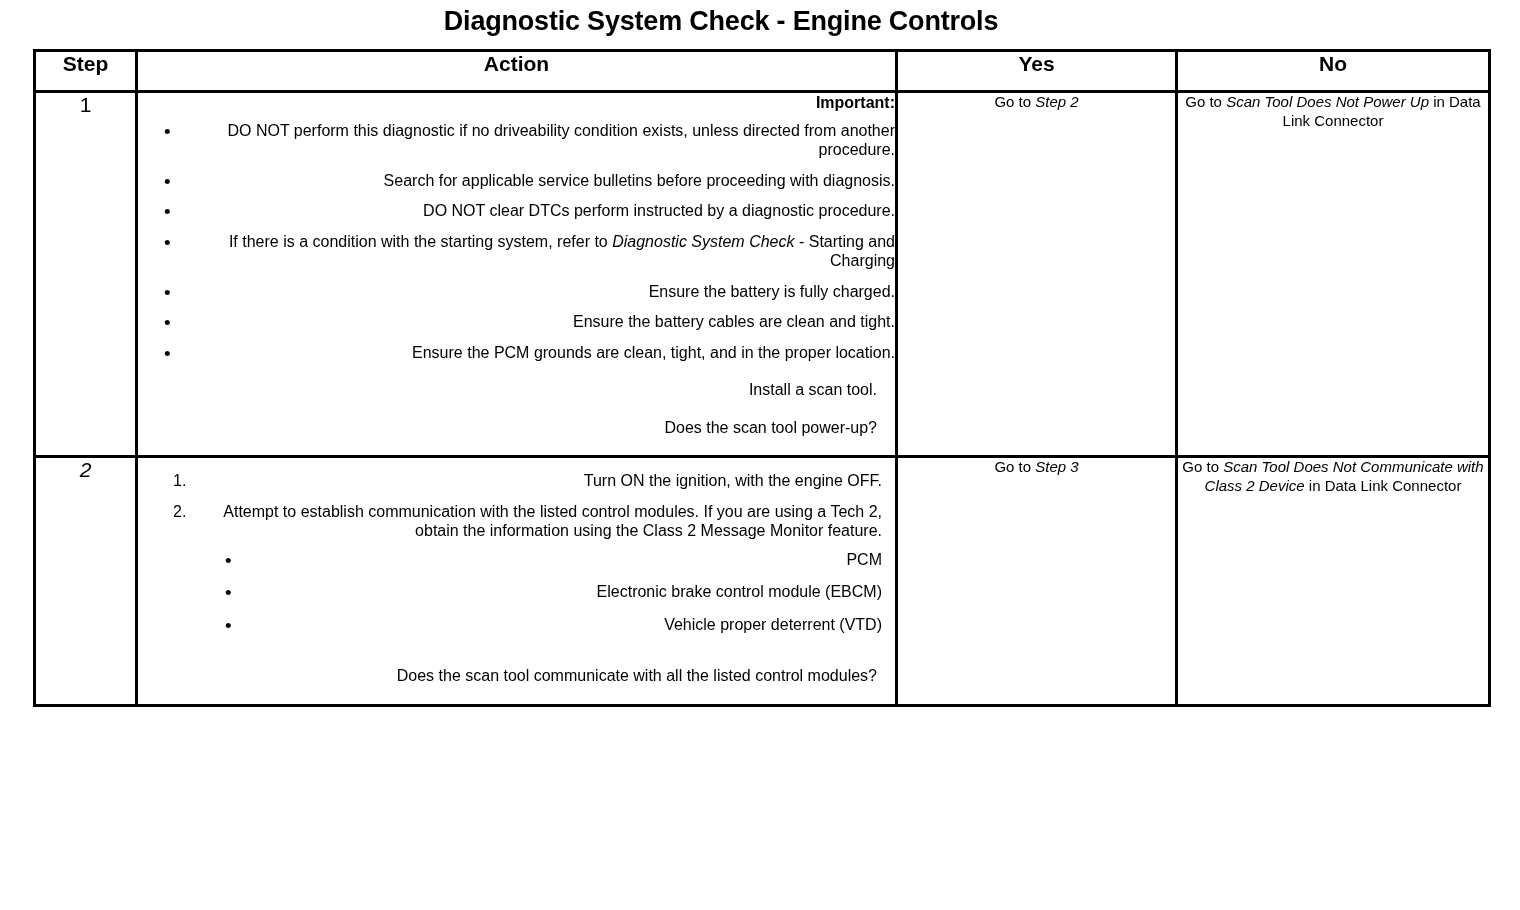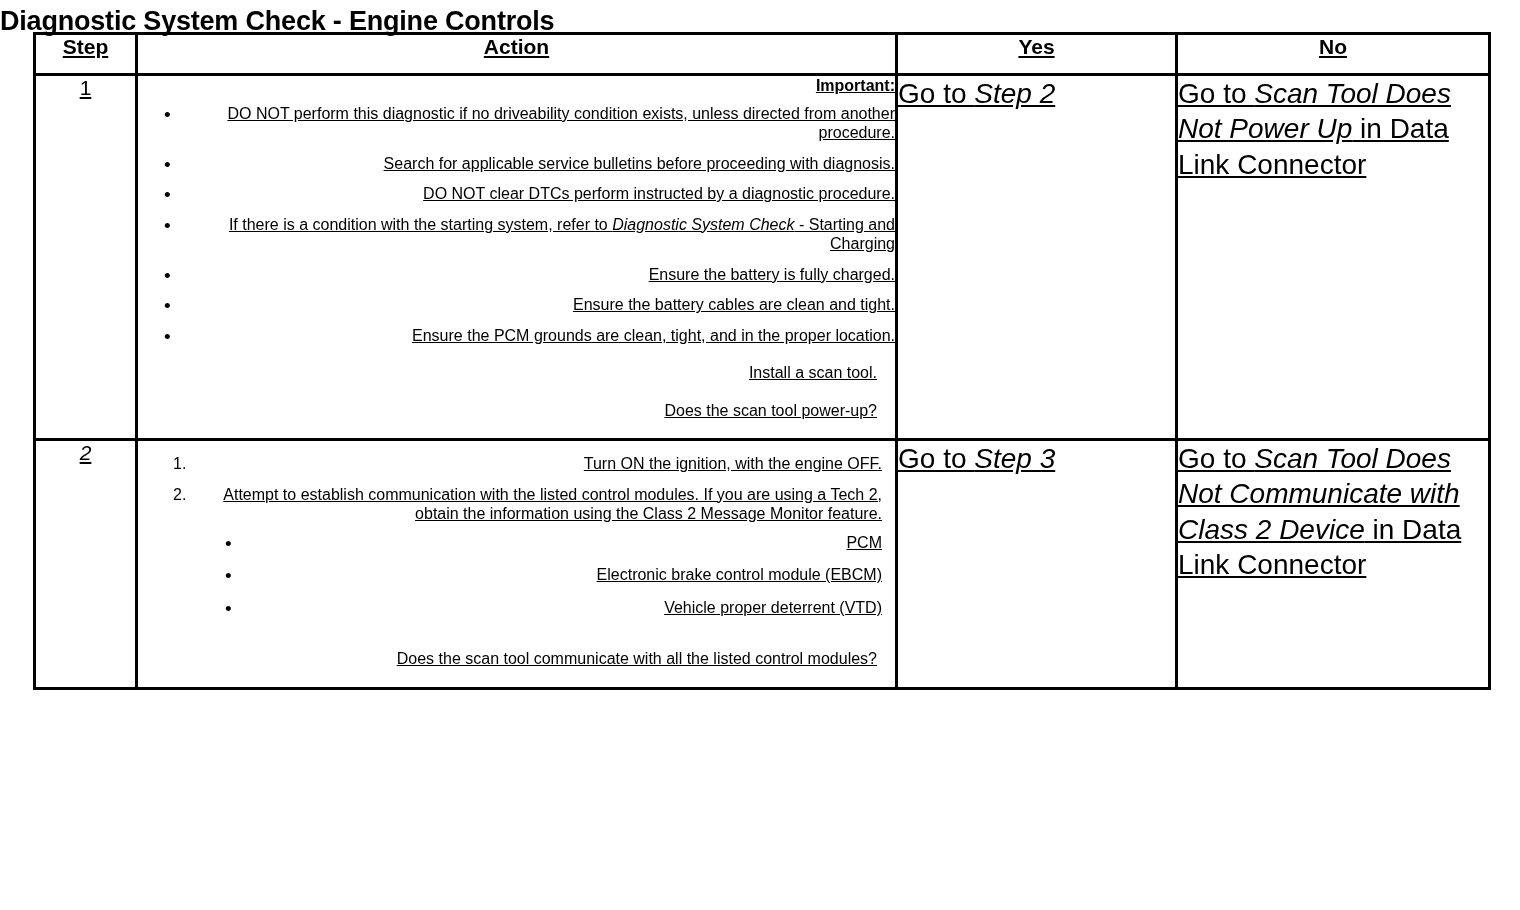--- a/index.html
+++ b/index.html
@@ -17,32 +17,32 @@
   .page {
     position: relative;
     width: 1520px;
     height: 910px;
   }
   .doc-title {
     position: absolute;
     left: 0;
     top: 6px;
     width: 1442px;
+    text-align: center;
     font-size: 27px;
     font-weight: bold;
     letter-spacing: -0.2px;
   }
   table.diag {
     position: absolute;
     left: 33px;
-    top: 32px;
+    top: 49px;
     width: 1455px;
     border-collapse: collapse;
     table-layout: fixed;
-    text-decoration: underline;
   }
   table.diag td, table.diag th {
     border: 3px solid #000;
     padding: 0;
     vertical-align: top;
   }
   col.c-step { width: 102px; }
   col.c-action { width: 760px; }
   col.c-yes { width: 280px; }
   col.c-no { width: 313px; }
@@ -62,22 +62,23 @@
   }
   .cell-step.italic { font-style: italic; }
 
   .cell-action {
     padding: 8px 12px 6px 12px;
     font-size: 16px;
     line-height: 1.22;
     text-align: right;
   }
   .cell-yes, .cell-no {
+    text-align: center;
     vertical-align: bottom;
-    font-size: 28px;
+    font-size: 15px;
     line-height: 1.26;
     padding: 0 6px 8px 6px;
   }
 
   .imp-head {
     font-weight: bold;
     margin: 0 0 8px 0;
   }
   ul.bullets {
     list-style: none;

